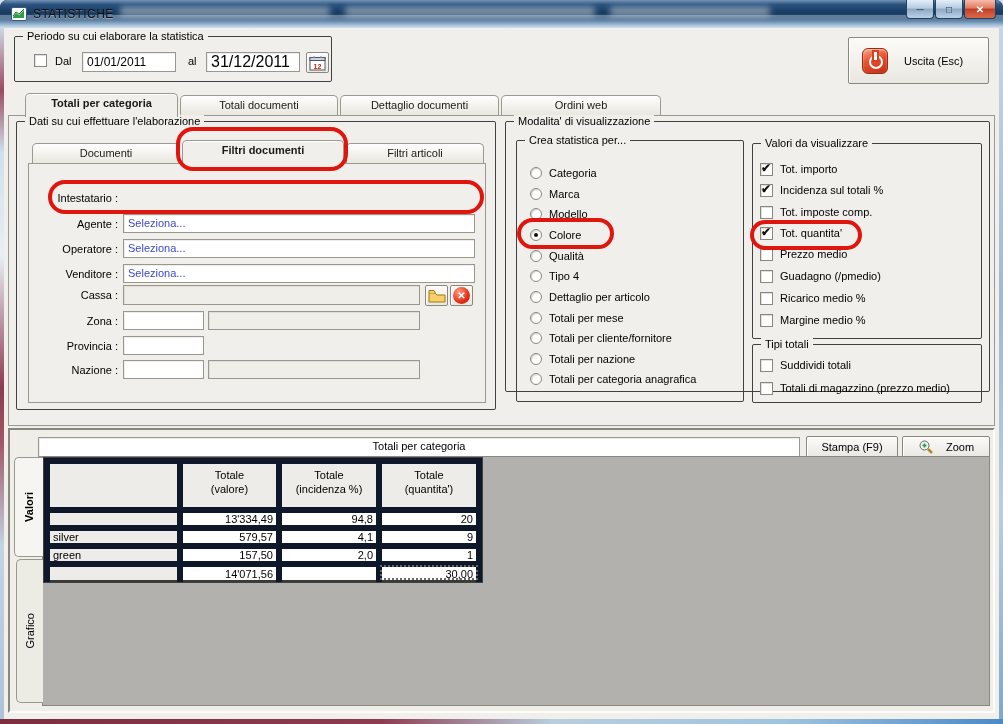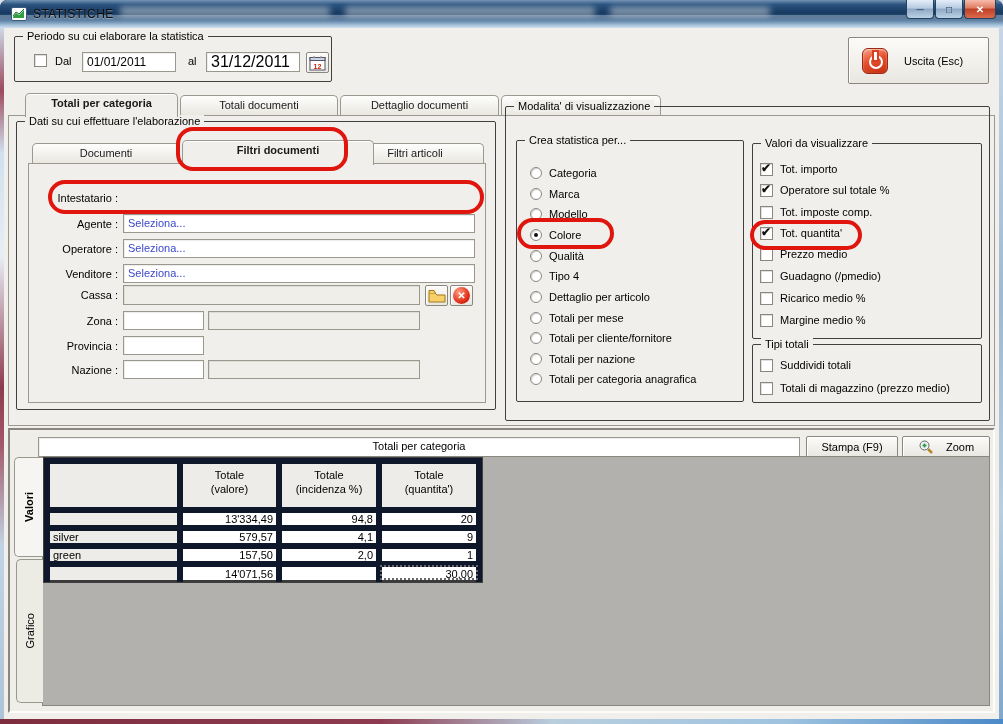--- a/index.html
+++ b/index.html
@@ -161,21 +161,21 @@
   <div class="tab active" style="left:25px;top:93px;width:153px;height:24px">Totali per categoria</div>
   <div class="tab" style="left:180px;top:95px;width:158px;height:20px">Totali documenti</div>
   <div class="tab" style="left:340px;top:95px;width:159px;height:20px">Dettaglio documenti</div>
   <div class="tab" style="left:501px;top:95px;width:160px;height:20px">Ordini web</div>
 
   <div class="groupbox" style="left:16px;top:121px;width:480px;height:289px;z-index:2">
     <span class="gb-label">Dati su cui effettuare l'elaborazione</span>
   </div>
   <div class="panel" style="left:28px;top:163px;width:458px;height:240px;z-index:3"></div>
   <div class="tab" style="left:32px;top:143px;width:148px;height:20px;z-index:4">Documenti</div>
-  <div class="tab active" style="left:182px;top:140px;width:192px;height:25px;z-index:6">Filtri documenti</div>
+  <div class="tab active" style="left:182px;top:140px;width:162px;height:25px;z-index:6">Filtri documenti</div>
   <div class="tab" style="left:346px;top:143px;width:138px;height:20px;z-index:4">Filtri articoli</div>
 
   <span class="field-label" style="left:26px;top:192px;z-index:5">Intestatario :</span>
 
   <span class="field-label" style="left:26px;top:218px;z-index:5">Agente :</span>
   <div class="win-input" style="left:123px;top:214px;width:352px;height:19px;z-index:5">
     <a href="#" class="sel-link">Seleziona...</a>
   </div>
 
   <span class="field-label" style="left:26px;top:243px;z-index:5">Operatore :</span>
@@ -206,21 +206,21 @@
   <input class="win-input" style="left: 123px; top: 311px; width: 81px; height: 19px; z-index: 5;" value="">
   <div class="win-input disabled" style="left:208px;top:311px;width:212px;height:19px;z-index:5"></div>
 
   <span class="field-label" style="left:26px;top:340px;z-index:5">Provincia :</span>
   <input class="win-input" style="left: 123px; top: 336px; width: 81px; height: 19px; z-index: 5;" value="">
 
   <span class="field-label" style="left:26px;top:364px;z-index:5">Nazione :</span>
   <input class="win-input" style="left: 123px; top: 360px; width: 81px; height: 19px; z-index: 5;" value="">
   <div class="win-input disabled" style="left:208px;top:360px;width:212px;height:19px;z-index:5"></div>
 
-  <div class="groupbox" style="left:505px;top:106px;width:485px;height:315px;z-index:2">
+  <div class="groupbox" style="left:505px;top:121px;width:485px;height:271px;z-index:2">
     <span class="gb-label">Modalita' di visualizzazione</span>
   </div>
 
   <div class="groupbox" style="left:516px;top:140px;width:228px;height:262px;z-index:3">
     <span class="gb-label">Crea statistica per...</span>
   </div>
   <div class="row" style="left:530px;top:165px;z-index:5">
       <span class="radio"></span>
       <span>Categoria</span>
     </div>
@@ -271,21 +271,21 @@
   <div class="row" style="left:760px;top:161px;z-index:5">
       <span class="chk">
         <span class="tick">✔</span>
       </span>
       <span>Tot. importo</span>
     </div>
   <div class="row" style="left:760px;top:182px;z-index:5">
       <span class="chk">
         <span class="tick">✔</span>
       </span>
-      <span>Operatore sul totale %</span>
+      <span>Incidenza sul totali %</span>
     </div>
   <div class="row" style="left:760px;top:204px;z-index:5">
       <span class="chk"></span>
       <span>Tot. imposte comp.</span>
     </div>
   <div class="row" style="left:760px;top:225px;z-index:5">
       <span class="chk">
         <span class="tick">✔</span>
       </span>
       <span>Tot. quantita'</span>

